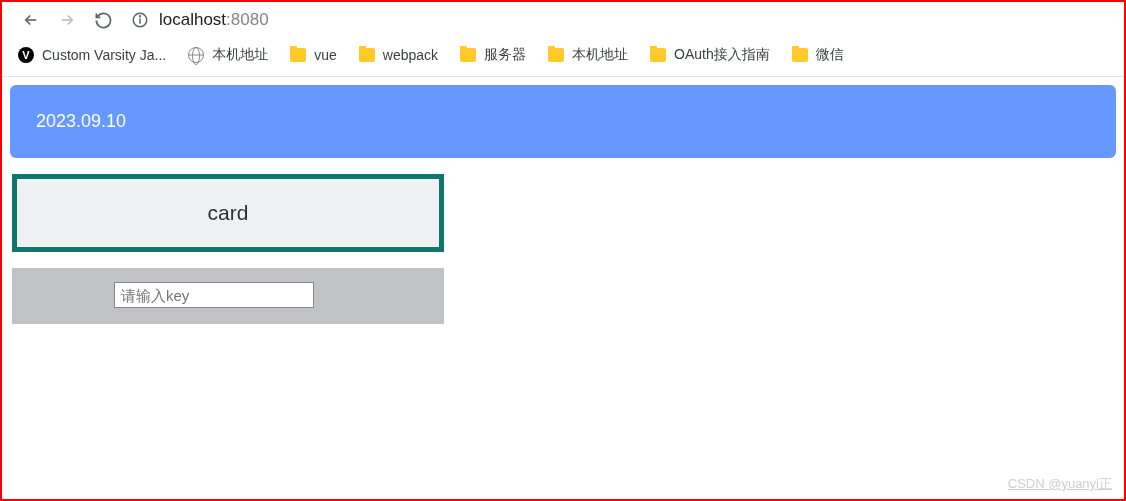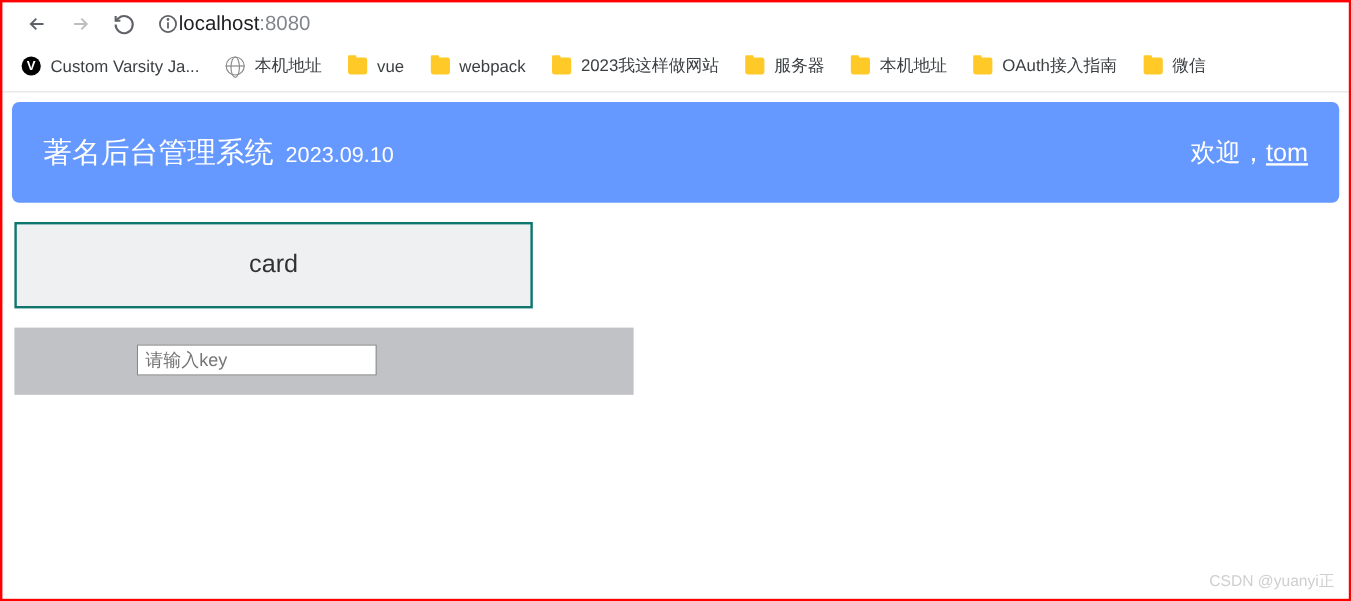--- a/index.html
+++ b/index.html
@@ -20,21 +20,21 @@
     }
     .browser-bar {
       display: flex;
       align-items: center;
       gap: 18px;
       padding: 10px 16px 14px 22px;
       background: #fff;
     }
     .nav-arrow, .reload-icon, .info-icon { color: #5f6368; display: flex; align-items: center; justify-content: center; }
     .nav-arrow.disabled { color: #bdbdbd; }
-    .addr { display: flex; align-items: center; font-size: 17px; text-align: right; }
+    .addr { display: flex; align-items: center; gap: 10px; font-size: 17px; text-align: right; }
     .addr-host { color: #202124; }
     .addr-port { color: #80868b; }
 
     .bookmark-bar {
       display: flex;
       align-items: center;
       gap: 22px;
       padding: 2px 18px 12px 18px;
       font-size: 14px;
       color: #3c4043;
@@ -61,46 +61,47 @@
     }
     .header-left { display: flex; align-items: baseline; gap: 10px; }
     .header-title { font-size: 24px; font-weight: 400; }
     .header-date { font-size: 18px; font-weight: 400; }
     .header-right { font-size: 21px; }
     .header-user { text-decoration: underline; cursor: pointer; }
 
     .card-box {
       width: 432px;
       margin: 0 0 16px 6px;
-      border: 2px solid #0f766e;
+      border: 5px solid #0f766e;
       background: #eef0f2;
       padding: 22px 0;
       text-align: center;
       font-size: 21px;
       color: #303133;
     }
     .input-box {
-      width: 516px;
+      width: 432px;
       margin: 0 0 0 6px;
       background: #c0c2c5;
       padding: 14px 0 16px 102px;
     }
     .key-input {
       width: 200px;
       height: 26px;
       padding: 2px 6px;
       font-size: 15px;
       border: 1px solid #888;
       outline: none;
     }
     .watermark {
       position: absolute;
       bottom: 8px; right: 14px;
       font-size: 13px;
       color: #cfcfcf;
+      text-decoration: underline;
     }
   </style>
 </head>
 <body>
 
 <div class="outline"></div>
 
 <div class="browser-bar">
   <span class="nav-arrow">
     <svg width="18" height="18" viewBox="0 0 24 24" fill="none" stroke="currentColor" stroke-width="2.2">
@@ -144,48 +145,40 @@
   <div class="bm-item">
       <span class="folder-icon"></span>
       <span>vue</span>
     </div>
   <div class="bm-item">
       <span class="folder-icon"></span>
       <span>webpack</span>
     </div>
   <div class="bm-item">
       <span class="folder-icon"></span>
-      <span>2023我这样做网站</span>
-    </div>
-  <div class="bm-item">
-      <span class="folder-icon"></span>
       <span>服务器</span>
     </div>
   <div class="bm-item">
       <span class="folder-icon"></span>
       <span>本机地址</span>
     </div>
   <div class="bm-item">
       <span class="folder-icon"></span>
       <span>OAuth接入指南</span>
     </div>
   <div class="bm-item">
       <span class="folder-icon"></span>
       <span>微信</span>
     </div>
 </div>
 
 <div class="page-content">
   <div class="header-banner">
     <div class="header-left">
-      <span class="header-title">著名后台管理系统</span>
       <span class="header-date">2023.09.10</span>
-    </div>
-    <div class="header-right">
-      <span>欢迎，</span><span class="header-user">tom</span>
     </div>
   </div>
 
   <div class="card-box">
     <span>card</span>
   </div>
 
   <div class="input-box">
     <input class="key-input" type="text" placeholder="请输入key" style="">
   </div>

